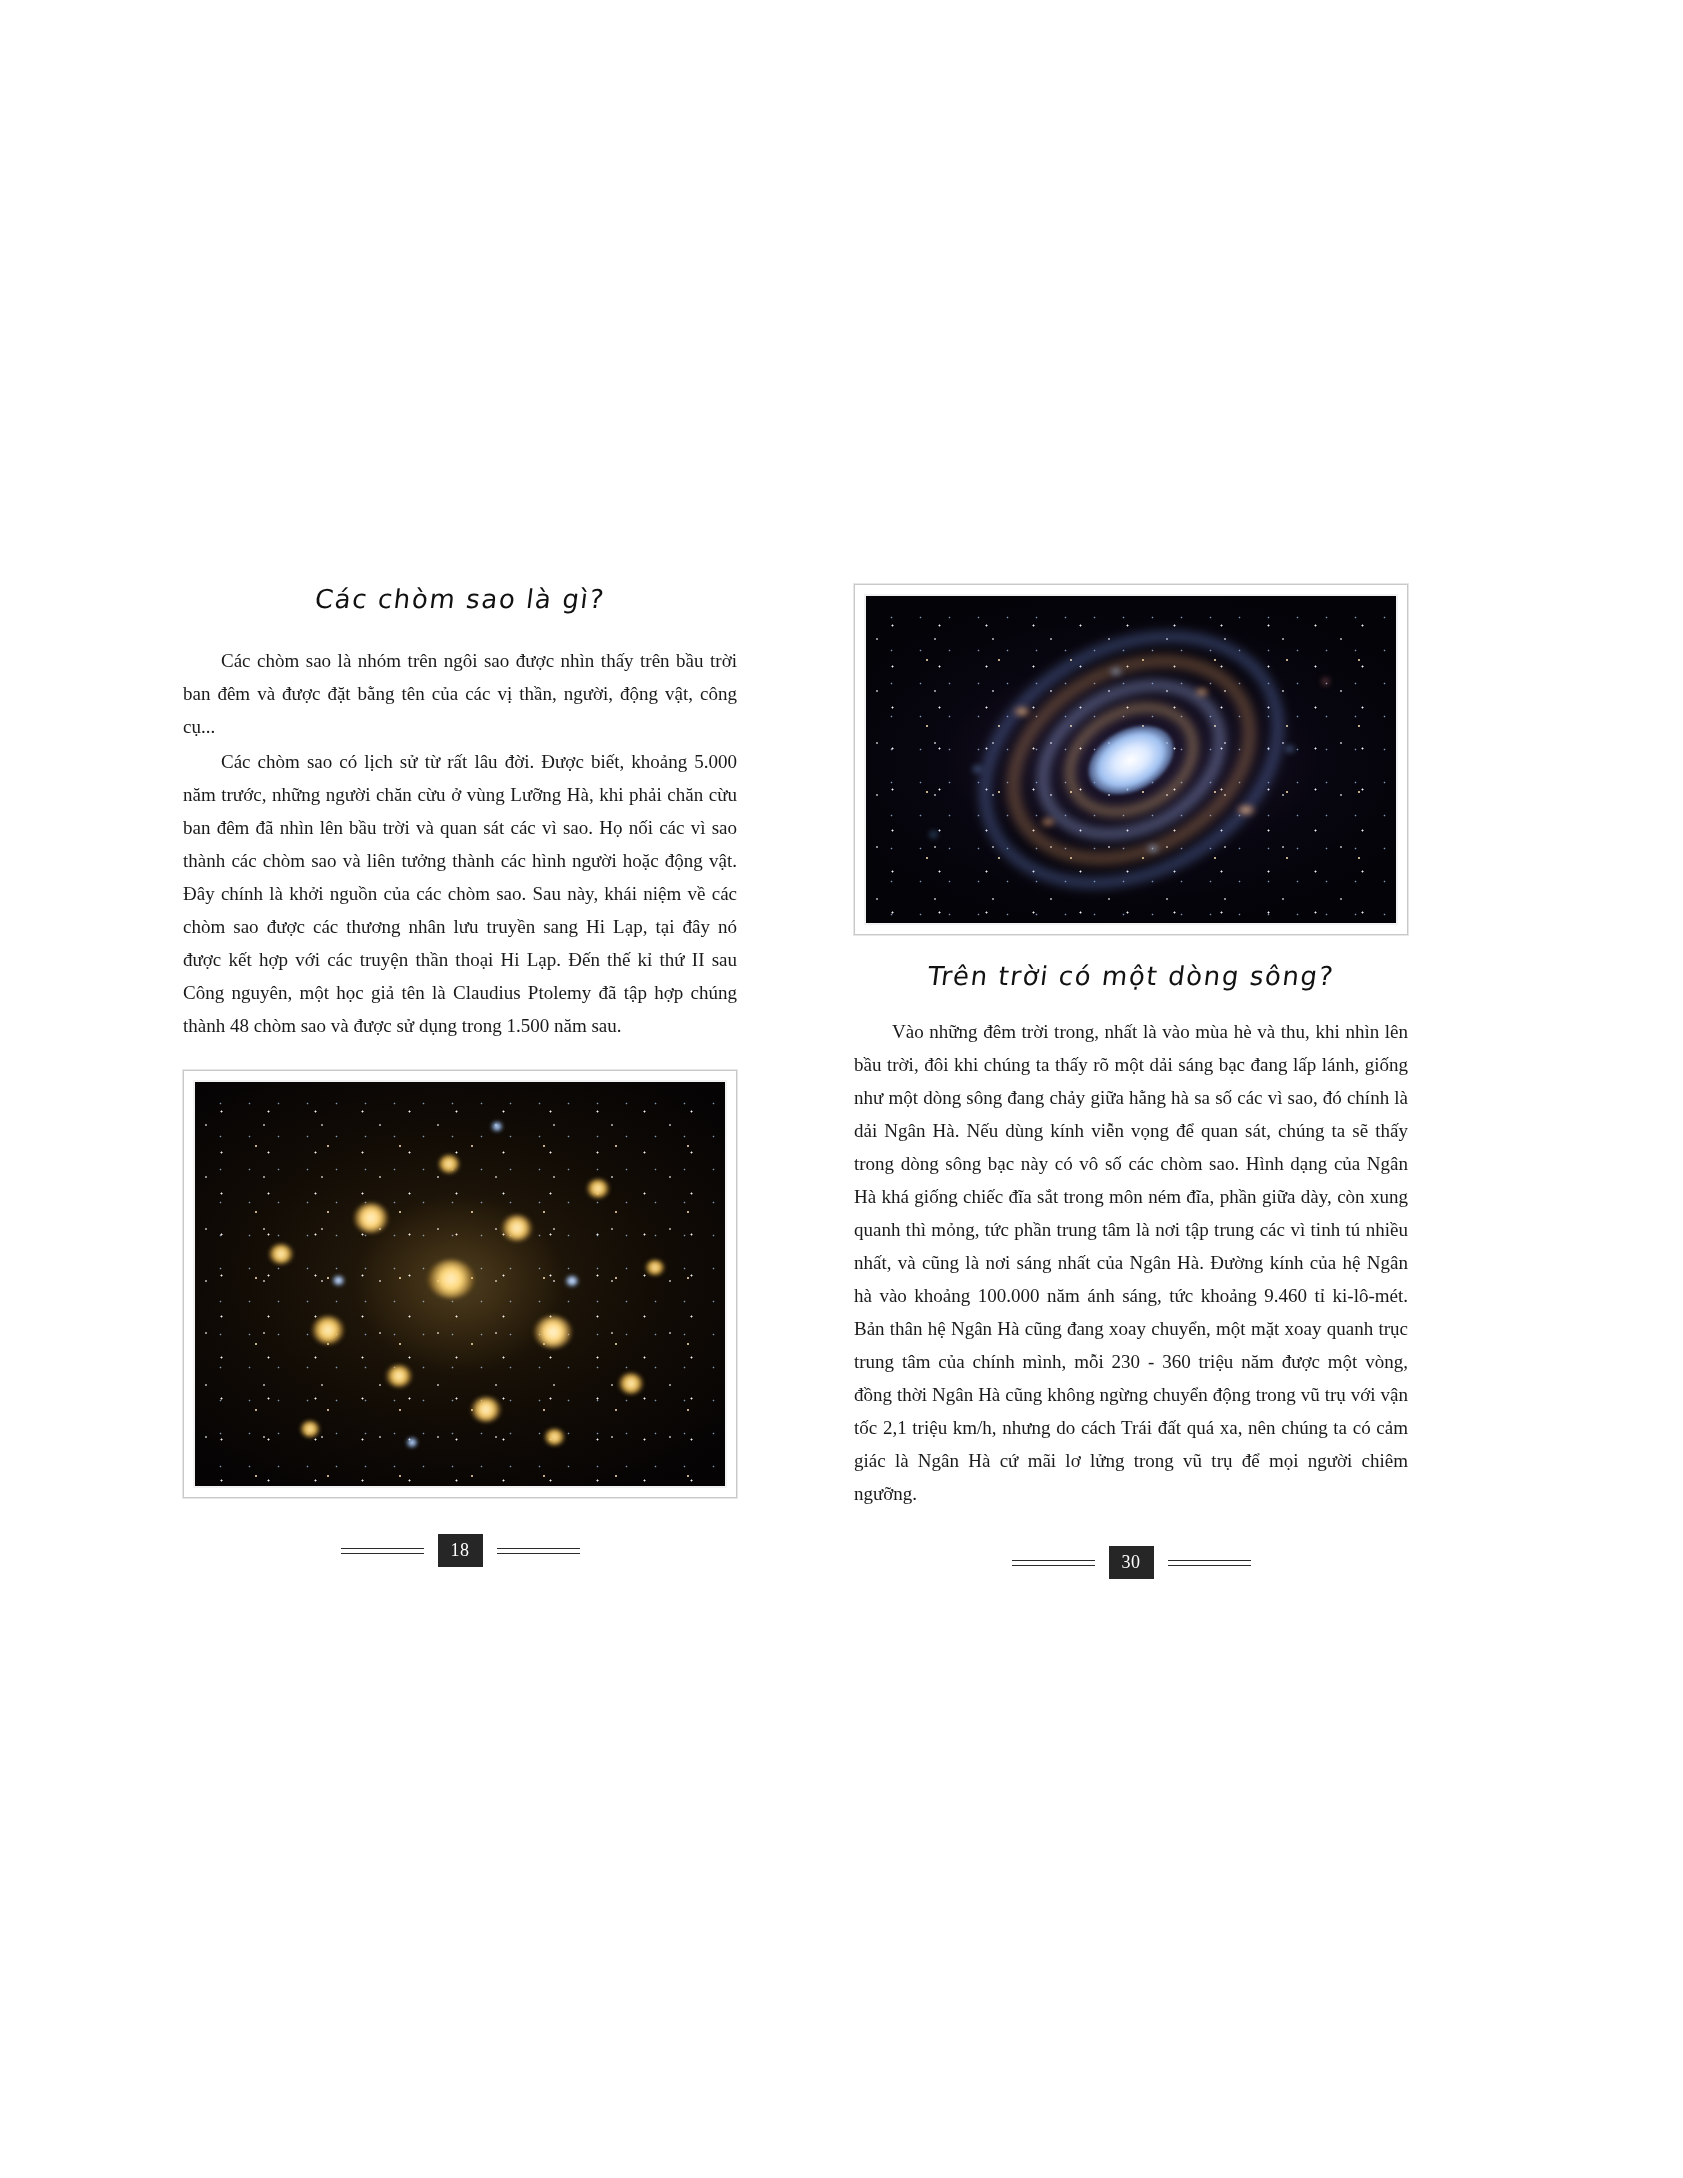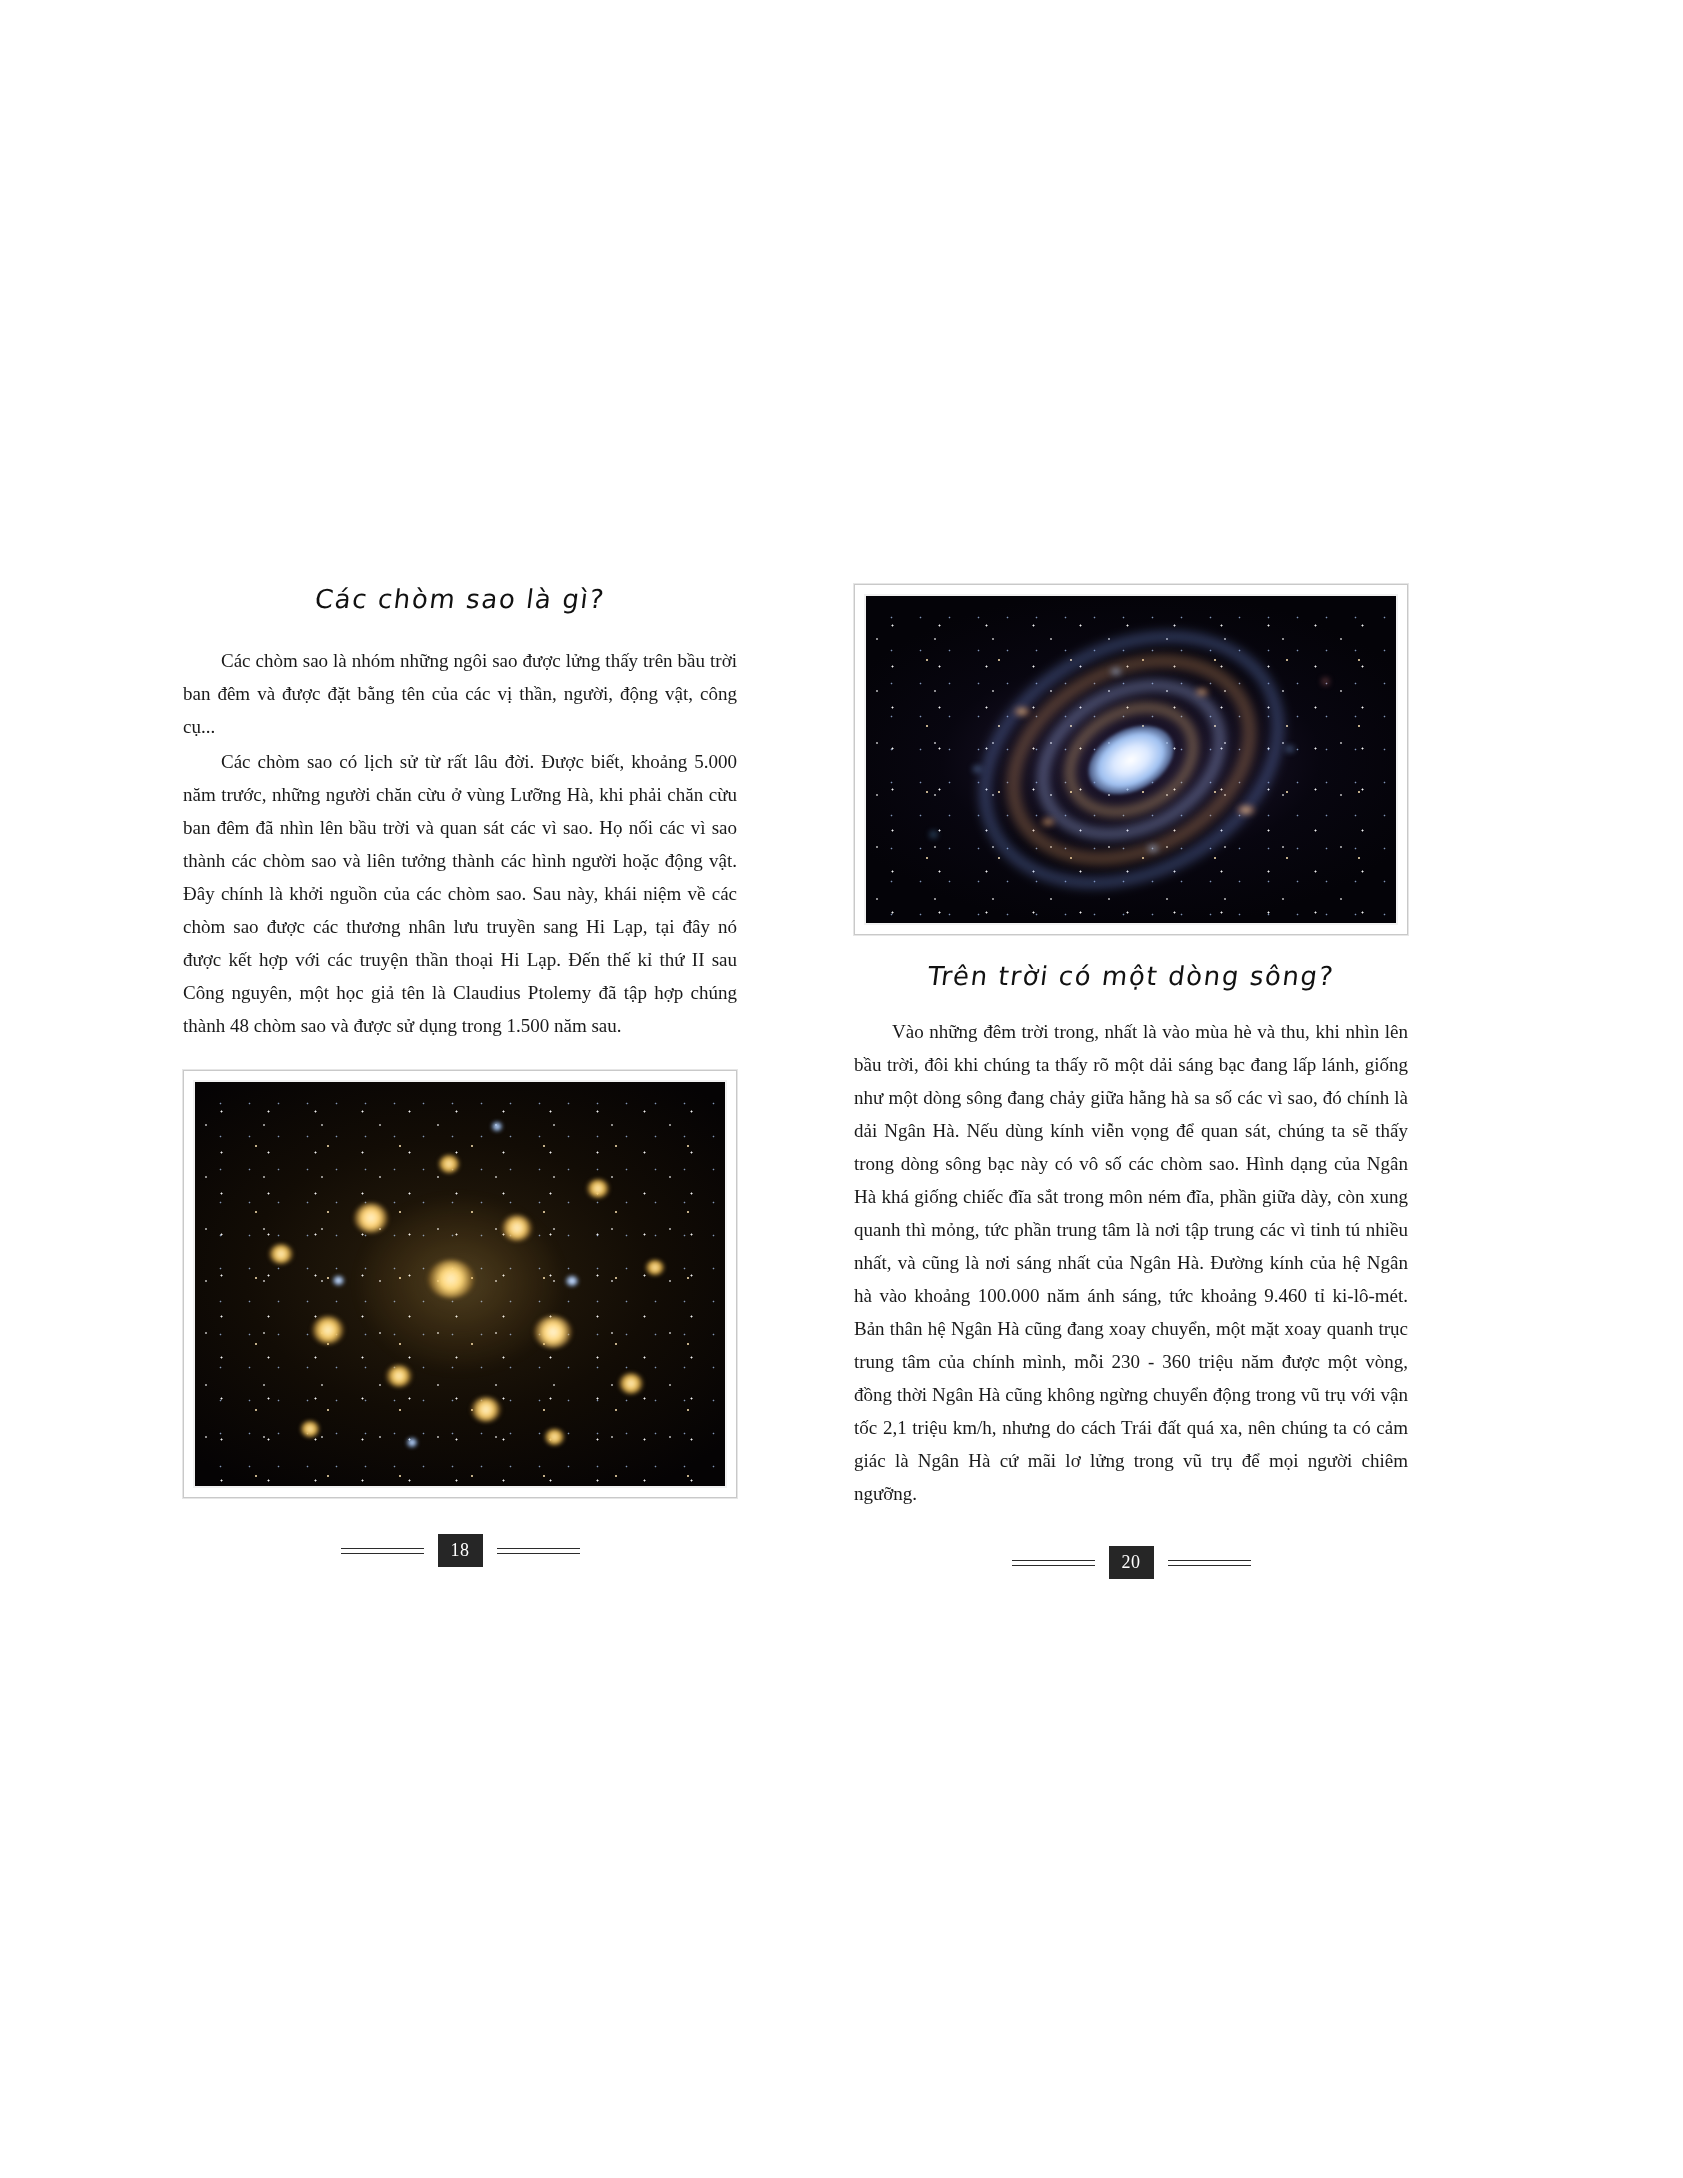--- a/index.html
+++ b/index.html
@@ -205,21 +205,21 @@
 </head>
 <body>
 
 <div class="spread">
   <div class="pages">
 
     <div class="page left-col">
 
       <h1 class="heading">Các chòm sao là gì?</h1>
 
-      <p class="body">Các chòm sao là nhóm những ngôi sao được lửng thấy trên bầu trời ban đêm và được đặt bằng tên của các vị thần, người, động vật, công cụ...</p>
+      <p class="body">Các chòm sao là nhóm trên ngôi sao được nhìn thấy trên bầu trời ban đêm và được đặt bằng tên của các vị thần, người, động vật, công cụ...</p>
       <p class="body">Các chòm sao có lịch sử từ rất lâu đời. Được biết, khoảng 5.000 năm trước, những người chăn cừu ở vùng Lưỡng Hà, khi phải chăn cừu ban đêm đã nhìn lên bầu trời và quan sát các vì sao. Họ nối các vì sao thành các chòm sao và liên tưởng thành các hình người hoặc động vật. Đây chính là khởi nguồn của các chòm sao. Sau này, khái niệm về các chòm sao được các thương nhân lưu truyền sang Hi Lạp, tại đây nó được kết hợp với các truyện thần thoại Hi Lạp. Đến thế kỉ thứ II sau Công nguyên, một học giả tên là Claudius Ptolemy đã tập hợp chúng thành 48 chòm sao và được sử dụng trong 1.500 năm sau.</p>
 
       <div class="frame">
         <div class="frame-inner">
           <div class="photo cluster">
             <div class="cluster-bg"></div>
             <div class="stars"></div>
             <div class="stars2"></div>
 
             <div class="blob" style="left:44%;top:44%;width:46px;height:38px;background:radial-gradient(circle,#fff6d8 0%,#ffd87a 35%,rgba(200,140,40,.35) 70%,rgba(0,0,0,0) 100%);"></div>
@@ -283,20 +283,20 @@
           </div>
         </div>
       </div>
 
       <h1 class="heading right-head">Trên trời có một dòng sông?</h1>
 
       <p class="body">Vào những đêm trời trong, nhất là vào mùa hè và thu, khi nhìn lên bầu trời, đôi khi chúng ta thấy rõ một dải sáng bạc đang lấp lánh, giống như một dòng sông đang chảy giữa hằng hà sa số các vì sao, đó chính là dải Ngân Hà. Nếu dùng kính viễn vọng để quan sát, chúng ta sẽ thấy trong dòng sông bạc này có vô số các chòm sao. Hình dạng của Ngân Hà khá giống chiếc đĩa sắt trong môn ném đĩa, phần giữa dày, còn xung quanh thì mỏng, tức phần trung tâm là nơi tập trung các vì tinh tú nhiều nhất, và cũng là nơi sáng nhất của Ngân Hà. Đường kính của hệ Ngân hà vào khoảng 100.000 năm ánh sáng, tức khoảng 9.460 tỉ ki-lô-mét. Bản thân hệ Ngân Hà cũng đang xoay chuyển, một mặt xoay quanh trục trung tâm của chính mình, mỗi 230 - 360 triệu năm được một vòng, đồng thời Ngân Hà cũng không ngừng chuyển động trong vũ trụ với vận tốc 2,1 triệu km/h, nhưng do cách Trái đất quá xa, nên chúng ta có cảm giác là Ngân Hà cứ mãi lơ lửng trong vũ trụ để mọi người chiêm ngưỡng.</p>
 
       <div class="pagenum-wrap">
         <span class="rule left"></span>
-        <span class="pagenum">20</span>
+        <span class="pagenum">30</span>
         <span class="rule right"></span>
       </div>
     </div>
 
   </div>
 </div>
 
 
 </body></html>

